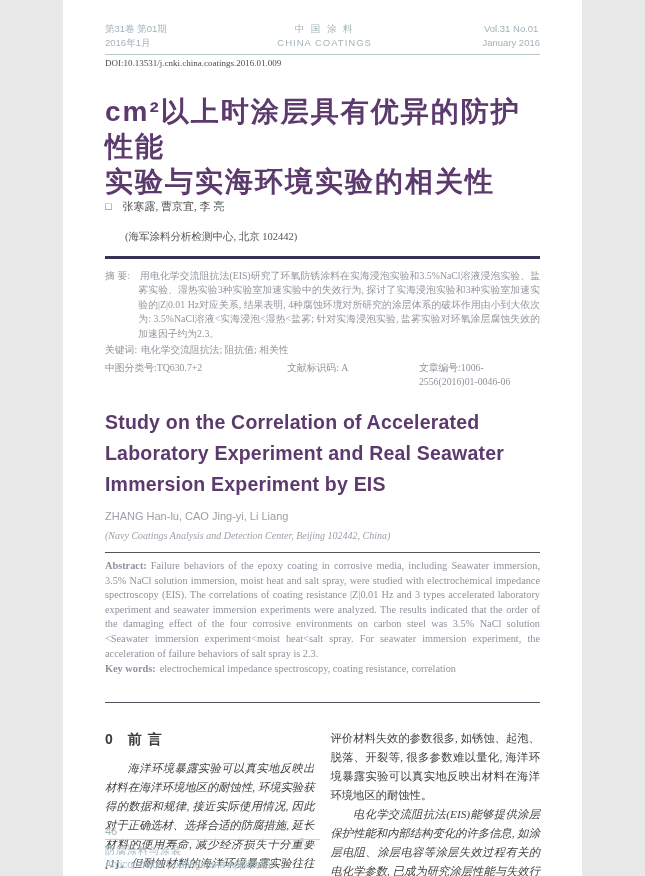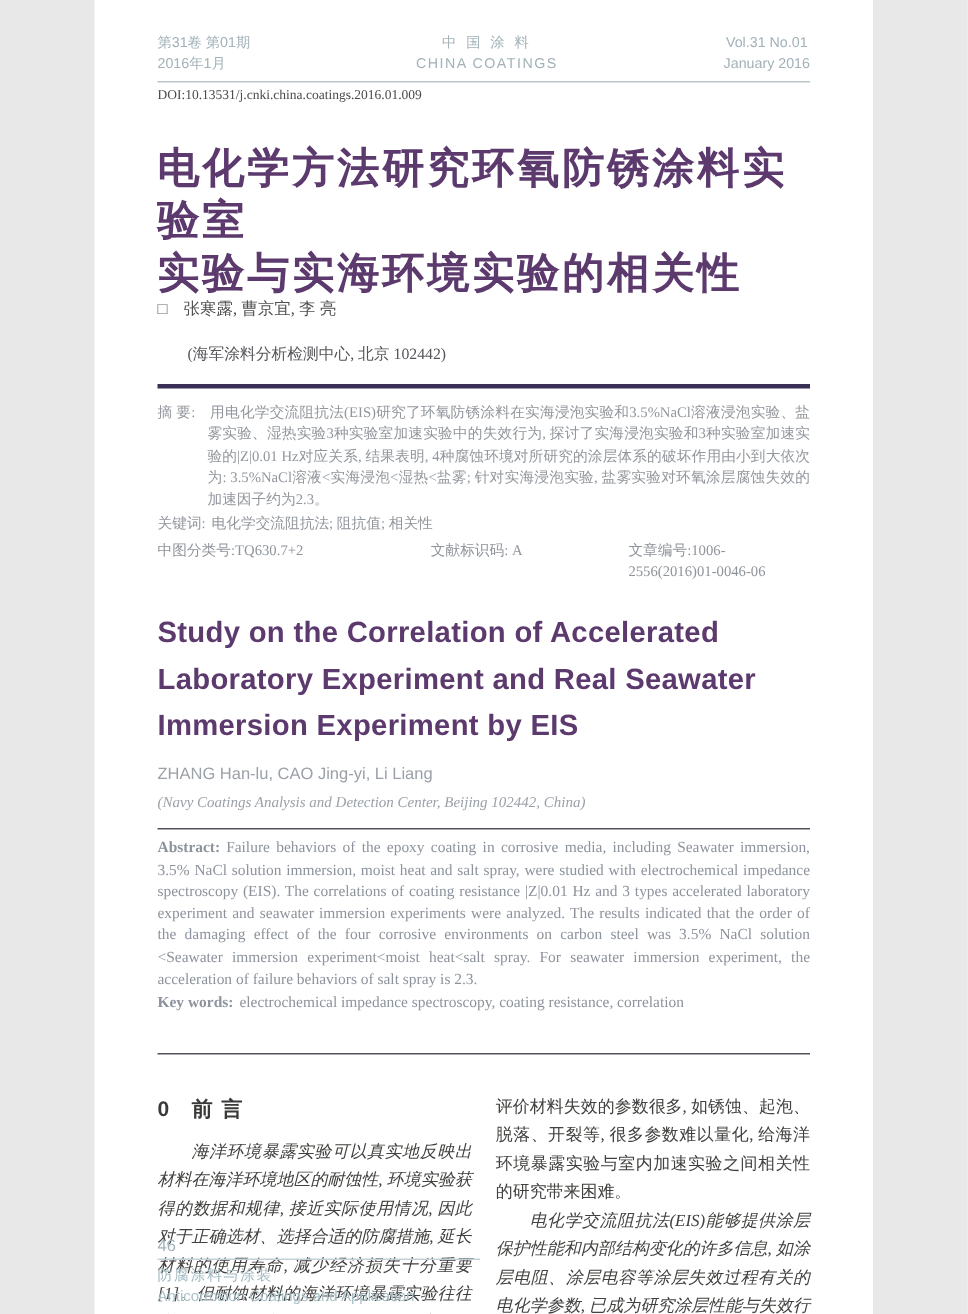--- a/index.html
+++ b/index.html
@@ -131,21 +131,21 @@
     </div>
     <div class="col right">
       <div>Vol.31 No.01</div>
       <div>January 2016</div>
     </div>
   </div>
 
   <div class="doi">DOI:10.13531/j.cnki.china.coatings.2016.01.009</div>
 
   <div class="title-cn">
-    <div>电化学方法研究环氧防锈涂料实验室</div>
+    <div>cm²以上时涂层具有优异的防护性能</div>
     <div>实验与实海环境实验的相关性</div>
   </div>
 
   <div class="authors-cn">
     <span class="marker">□</span>
     <span>张寒露, 曹京宜, 李  亮</span>
   </div>
   <div class="affil-cn">(海军涂料分析检测中心, 北京  102442)</div>
 
   <hr class="rule-thick">
@@ -177,21 +177,21 @@
 
   <div class="body-cols">
     <div class="colL">
       <div class="sec-head">
         <span class="num">0</span><span>前  言</span>
       </div>
       <p class="bodyp indent">海洋环境暴露实验可以真实地反映出材料在海洋环境地区的耐蚀性, 环境实验获得的数据和规律, 接近实际使用情况, 因此对于正确选材、选择合适的防腐措施, 延长材料的使用寿命, 减少经济损失十分重要[1]。但耐蚀材料的海洋环境暴露实验往往实验周期长、实验区域性强、成本高、不利于实验结果的推广和应用。而相关性是随着室内加速腐蚀实验的发展提出的, 主要是指自然环境暴露实验与相应的室内模拟加速实验之间的关系, 使实验室加速腐蚀实验能够更好地与户外环境实验结果一致[2-4]。然而</p>
 
     </div>
     <div class="colR">
-      <p class="bodyp">评价材料失效的参数很多, 如锈蚀、起泡、脱落、开裂等, 很多参数难以量化, 给海洋环境暴露实验与室内加速实验之间相关性的研究带来困难。</p>
+      <p class="bodyp">评价材料失效的参数很多, 如锈蚀、起泡、脱落、开裂等, 很多参数难以量化, 海洋环境暴露实验可以真实地反映出材料在海洋环境地区的耐蚀性。</p>
       <p class="bodyp indent" style="margin-top:0;">电化学交流阻抗法(EIS)能够提供涂层保护性能和内部结构变化的许多信息, 如涂层电阻、涂层电容等涂层失效过程有关的电化学参数, 已成为研究涂层性能与失效行为的主要方法[5-8]。根据文献[9-13]报道, 低频阻抗模值(0.01~0.1 Hz)常用来评价涂层的性能, 涂层在0.01 Hz下的阻抗模值(|Z|0.01 Hz)超过10⁸ Ω·cm²以上时涂层具有优异的防护性能, 当|Z|0.01 Hz低于10⁶ Ω·cm²时, 涂层对腐蚀介质的阻挡作用已经</p>
     </div>
   </div>
 
   <div class="pfooter">
     <div class="pnum">46</div>
     <div class="pnum-line"></div>
     <div class="journal-cn">防腐涂料与涂装</div>
     <div class="journal-en">Anticorrosion Coatings and Application</div>
   </div>

